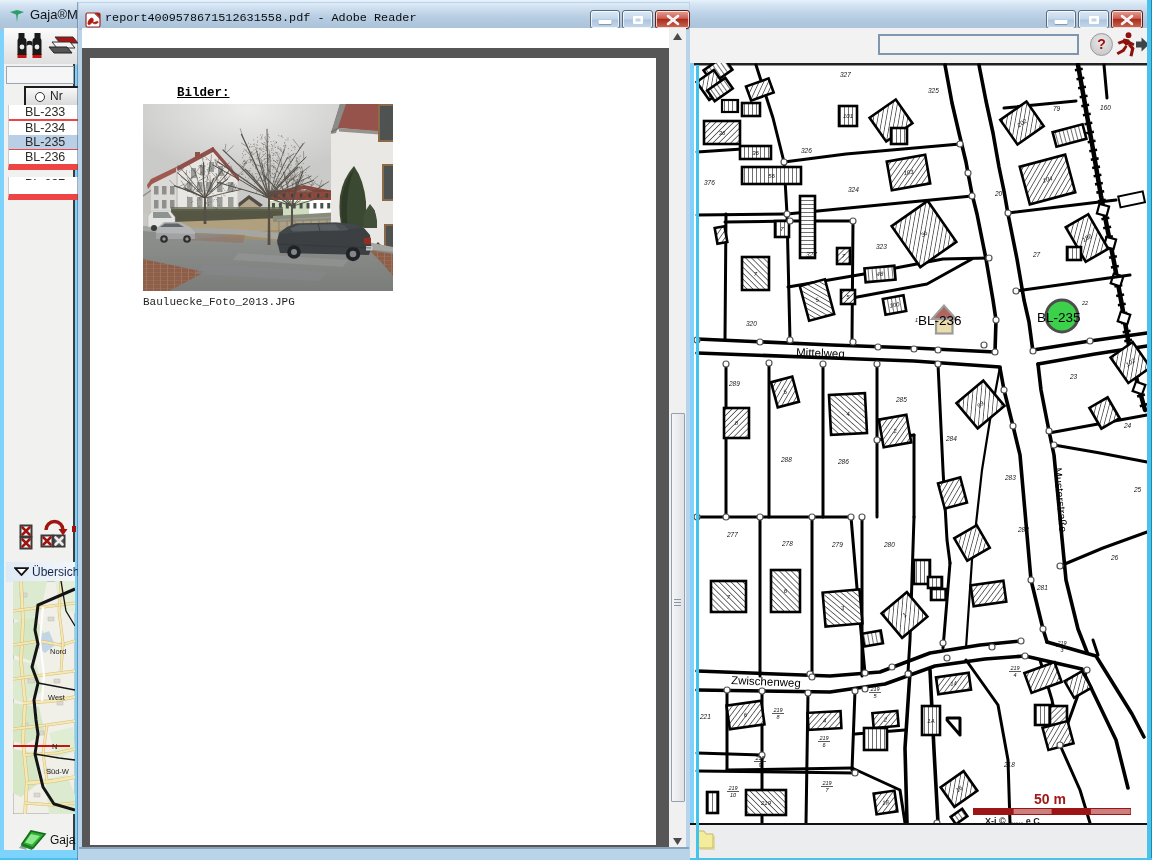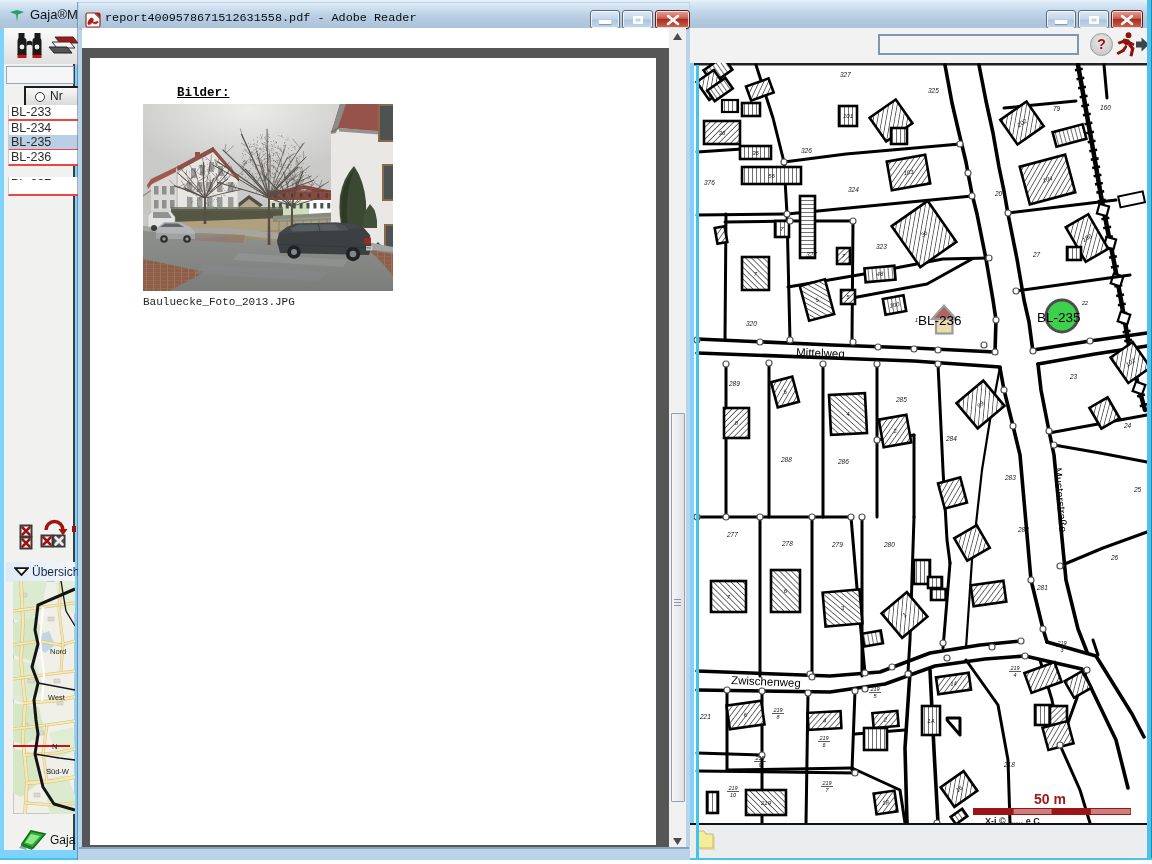--- a/index.html
+++ b/index.html
@@ -12,21 +12,21 @@
 .winbtn{top:10px;height:17px;border:1px solid #5a6b80;border-radius:3px;
  background:linear-gradient(#dcE9f6 0%,#c2d6ea 48%,#aac4dd 52%,#c6d8ea 100%);box-shadow:inset 0 0 0 1px rgba(255,255,255,.75);}
 .winbtn .g{position:absolute;left:50%;top:50%;transform:translate(-50%,-50%);}
 .closebtn{background:linear-gradient(#e2a196 0%,#cd6254 42%,#ab2e1e 50%,#b94b38 75%,#c96a58 100%)!important;border:1px solid #5f2018!important;}
 #toolbarL{left:4px;top:28px;width:74px;height:36px;background:linear-gradient(#fbfbfb,#dfdfdf);border-bottom:1px solid #cfcfcf;}
 #panelL{left:4px;top:64px;width:69px;height:786px;background:#f1f1f0;border-right:2px solid #3c3c3c;}
 #inputL{left:6px;top:66px;width:66px;height:16px;background:#f6f6f6;border:1px solid #9aa6b4;}
 #hdrNr{left:8px;top:86px;width:70px;height:17px;background:linear-gradient(#f8f8f8,#dadada);border:2px solid #1c1c1c;border-right:none;margin-left:16px;}
 #hdrNr .circ{position:absolute;left:9px;top:3.5px;width:8px;height:8px;border:1.8px solid #333;border-radius:50%;background:#fff;}
 #hdrNr .t{position:absolute;left:24px;top:1px;font-size:12px;color:#222;}
-.lrow{left:8px;width:70px;height:14px;background:#fff;border-bottom:2px solid #ef4444;border-left:1px solid #c8cdd2;font-size:12.5px;color:#2e2a26;padding-left:2px;line-height:14px;}
+.lrow{left:8px;width:70px;height:14px;background:#fff;border-bottom:6px solid #ef4444;border-left:1px solid #c8cdd2;font-size:12.5px;color:#2e2a26;padding-left:16px;line-height:14px;}
 .lrow.sel{background:#b9cfe6;}
 #ubar{left:6px;top:562px;width:69px;height:20px;background:linear-gradient(90deg,#dfeaf5,#f2f6fa);}
 #ubar .t{position:absolute;left:26px;top:3px;font-size:12px;color:#15254a;}
 #gajatxt{left:50px;top:833px;font-size:12px;color:#111;}
 
 #toolbarR{left:690px;top:28px;width:458px;height:35px;background:#f2f2f2;}
 #inputR{left:878px;top:34px;width:197px;height:17px;background:#f2f4f4;border:2px solid #7e96ae;}
 #qbtn{left:1090px;top:33px;width:21px;height:21px;border-radius:50%;
 background:radial-gradient(circle at 50% 35%,#e8e8e8,#c2c2c2);border:1px solid #9a9a9a;color:#a01010;font-weight:bold;font-size:14px;text-align:center;line-height:20px;}
 #statusR{left:690px;top:823px;width:458px;height:34px;background:#ebedee;border-top:2px solid #111;}

